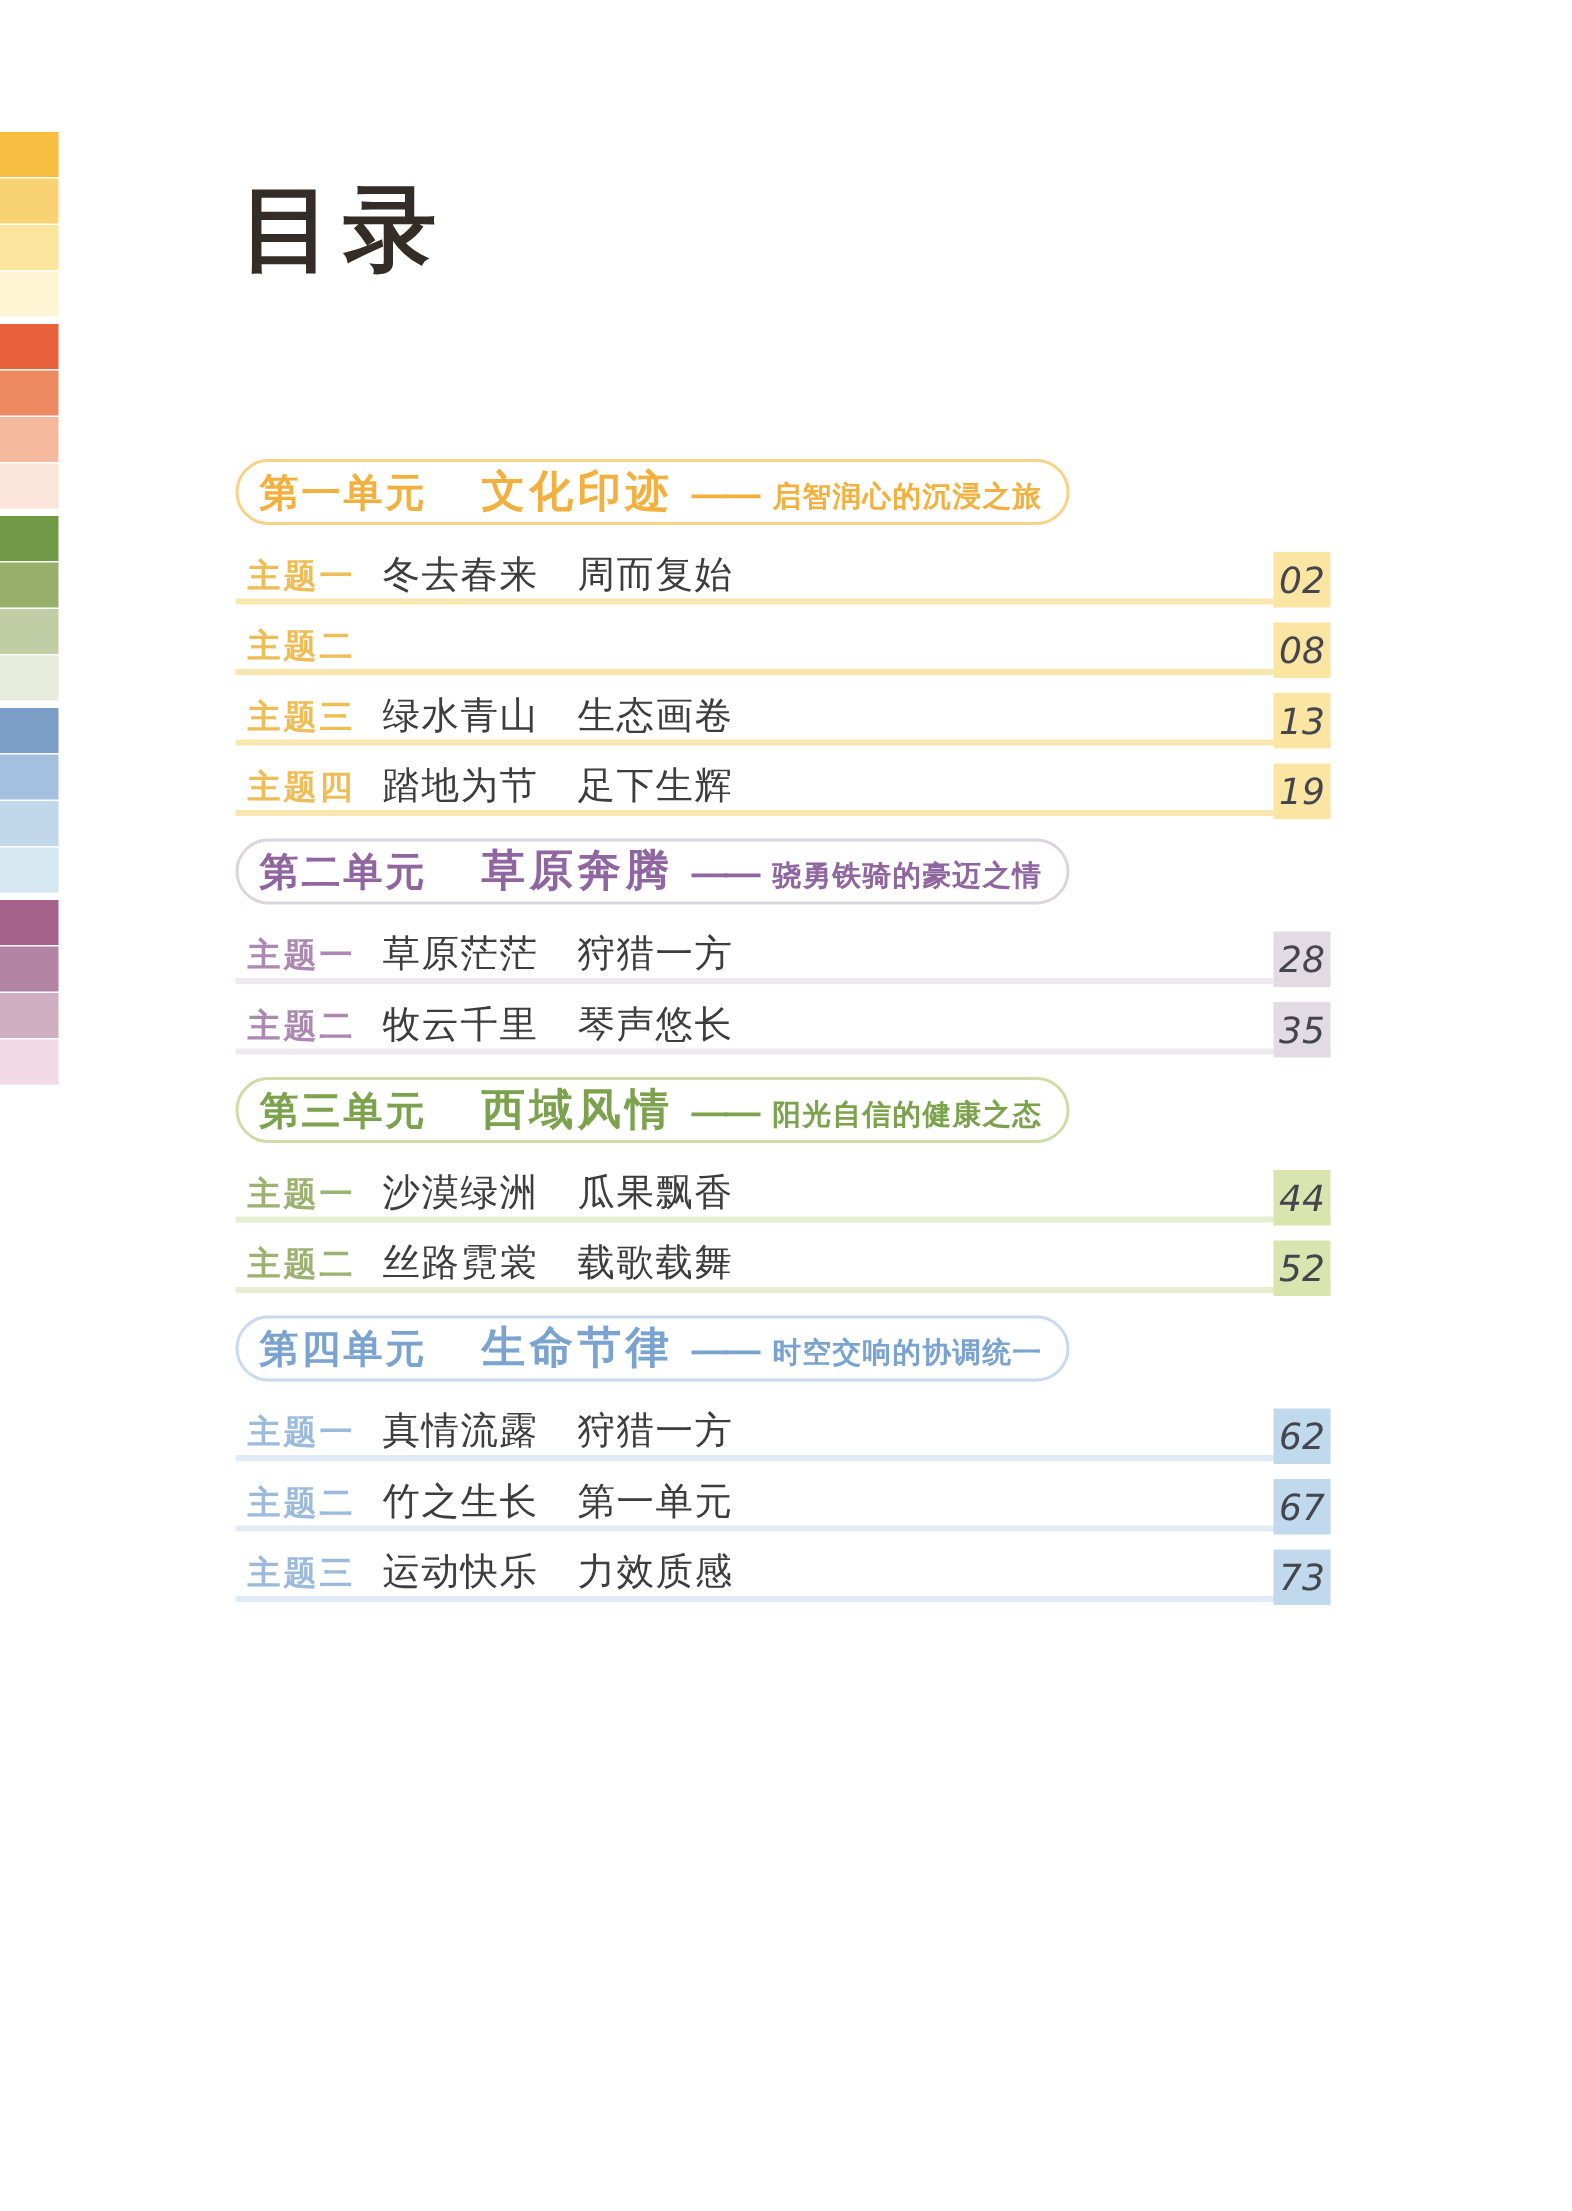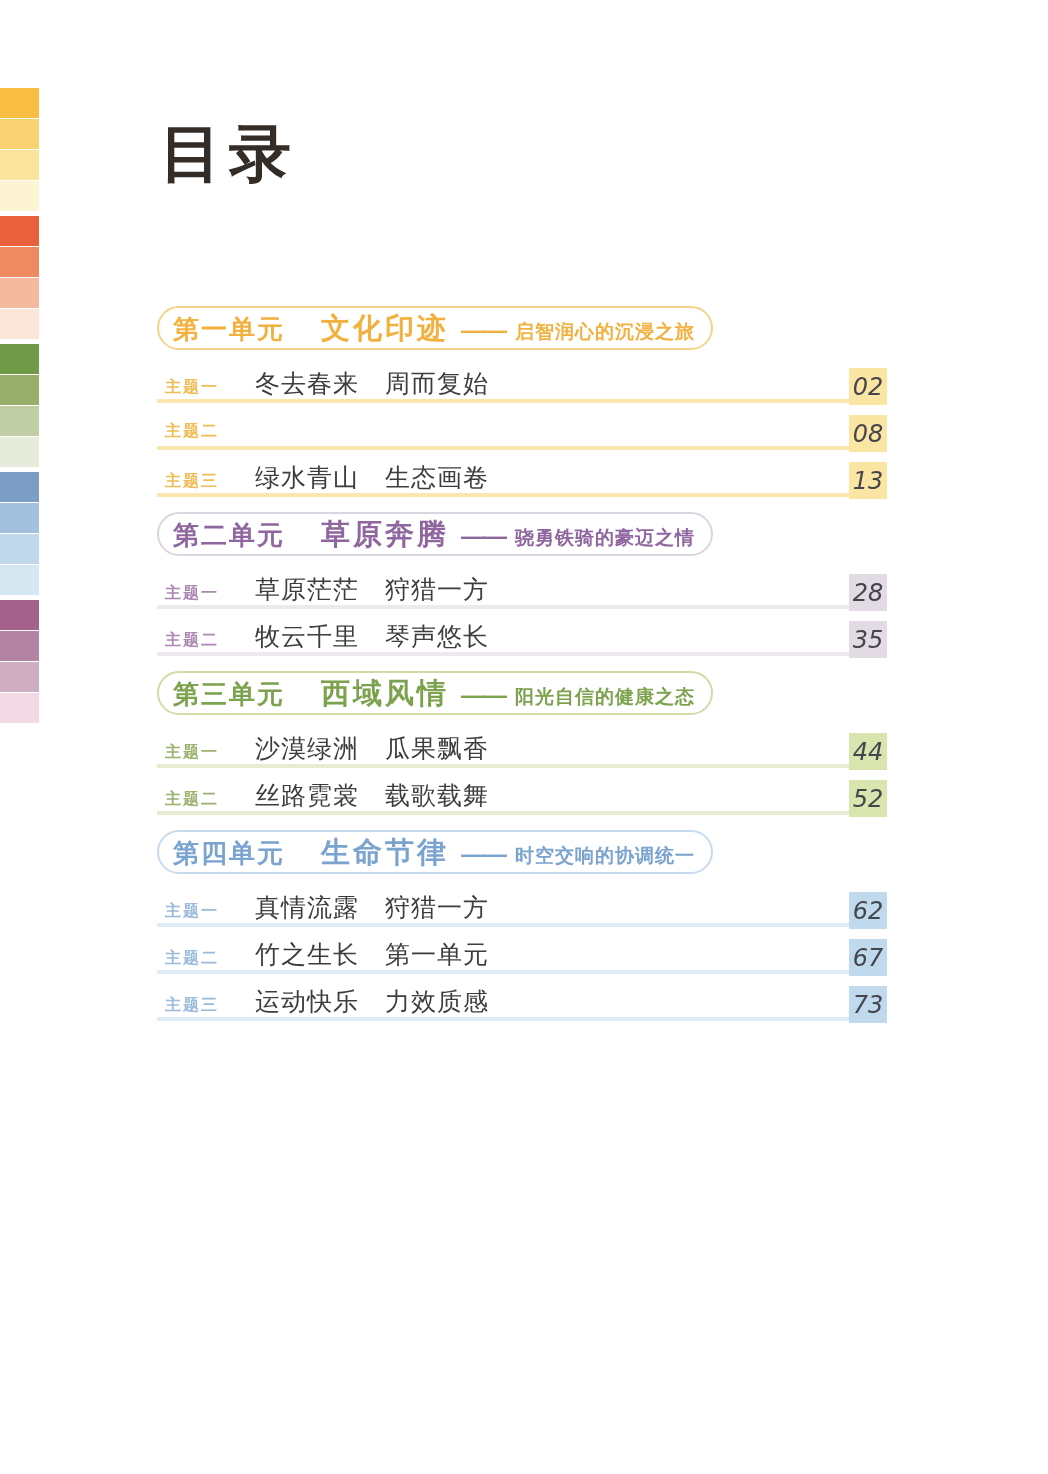--- a/index.html
+++ b/index.html
@@ -21,21 +21,21 @@
   .unit{margin-bottom:15px;}
   .pill{display:inline-flex;align-items:baseline;border:2px solid var(--border);
     border-radius:23px;padding:0 16px 0 14px;height:40px;line-height:40px;margin-bottom:18px;}
   .u-num{font-size:26px;font-weight:bold;color:var(--accent);letter-spacing:2px;margin-right:36px;}
   .u-title{font-size:29px;font-weight:bold;color:var(--accent);letter-spacing:3px;}
   .u-dash{font-size:24px;font-weight:bold;color:var(--accent);margin:0 10px 0 12px;letter-spacing:-2px;}
   .u-sub{font-size:19px;font-weight:bold;color:var(--accent);letter-spacing:1px;}
 
   .row{position:relative;height:31px;border-bottom:4px solid var(--line);margin-bottom:12px;
     display:flex;align-items:baseline;padding-left:8px;}
-  .r-label{width:90px;flex:0 0 90px;font-size:16px;font-weight:bold;color:var(--label);
+  .r-label{width:90px;flex:0 0 90px;font-size:22px;font-weight:bold;color:var(--label);
     letter-spacing:2px;line-height:31px;}
   .r-title{font-size:25px;color:#3D3D3D;letter-spacing:1px;line-height:31px;}
   .r-page{position:absolute;right:0;bottom:-6px;width:38px;height:37px;background:var(--pagebg);
     display:flex;align-items:center;justify-content:center;font-size:24px;font-style:italic;
     color:#45454D;font-family:"DejaVu Sans","Liberation Sans",sans-serif;}
 
   
   .u0{--accent:#F2B13E;--border:#F6D28A;--label:#EFBD55;--line:#FAE7B0;--pagebg:#FAE5A3;}
   .u1{--accent:#9066A0;--border:#DCD4DE;--label:#AC88B2;--line:#EEE9EF;--pagebg:#E3DBE4;}
   .u2{--accent:#7CA24E;--border:#CFDCA8;--label:#9DB270;--line:#E7EDD0;--pagebg:#D9E5AF;}
@@ -87,20 +87,25 @@
           <span class="r-page">02</span>
         </div>
         <div class="row">
           <span class="r-label">主题二</span>
           <span class="r-page">08</span>
         </div>
         <div class="row">
           <span class="r-label">主题三</span>
           <span class="r-title">绿水青山　生态画卷</span>
           <span class="r-page">13</span>
+        </div>
+        <div class="row">
+          <span class="r-label">主题四</span>
+          <span class="r-title">踏地为节　足下生辉</span>
+          <span class="r-page">19</span>
         </div>
       </div>
     </section>
 
     <section class="unit u1">
       <div class="pill">
         <span class="u-num">第二单元</span>
         <span class="u-title">草原奔腾</span>
         <span class="u-dash">——</span>
         <span class="u-sub">骁勇铁骑的豪迈之情</span>

